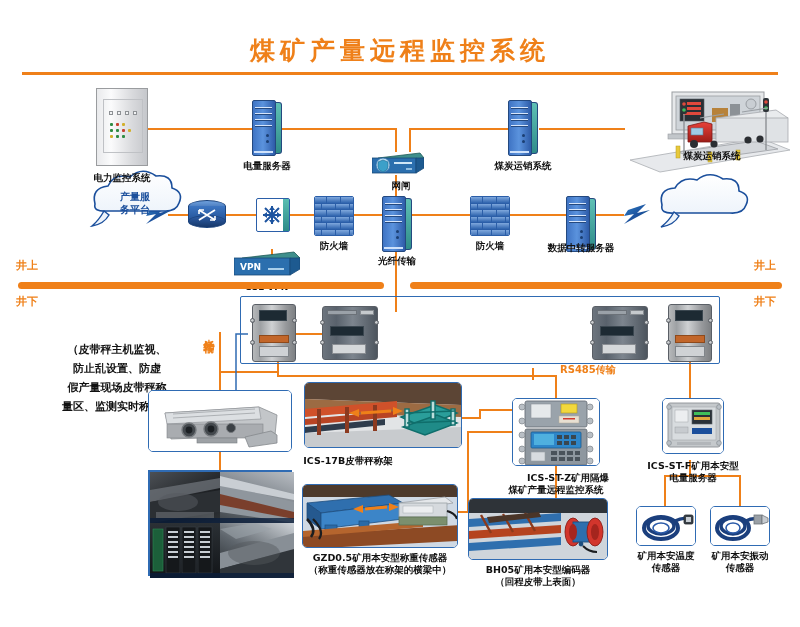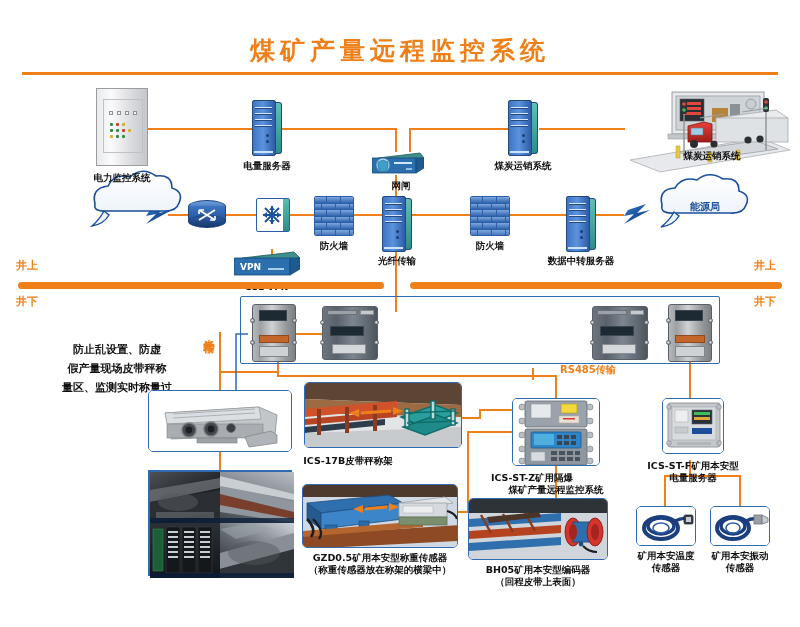--- a/index.html
+++ b/index.html
@@ -349,20 +349,26 @@
     <div class="slot" style="top:19px;"></div>
       <div class="slot" style="top:25px;"></div>
     <div class="dot" style="top:34px;"></div>
       <div class="dot" style="top:40px;"></div>
     <div class="foot"></div>
   </div>
   <div class="lbl c" style="left:523px; top:160px;">煤炭运销系统</div>
 
   <div class="lbl c" style="left:712px; top:150px;">煤炭运销系统</div>
 
+  <div class="cloud" style="left:92px; top:186px; width:86px; height:42px;">
+    <div class="ctxt">
+      <span>产量服</span>
+      <span>务平台</span>
+    </div>
+  </div>
 
   <div class="router" style="left:188px; top:200px;">
     <div class="top"></div>
       <div class="mid"></div>
       <div class="bot"></div>
     <svg style="position:absolute; left:9px; top:8px;" width="20" height="14">
       <path d="M2,2 L18,12 M18,2 L2,12" stroke="#ffffff" stroke-width="1.8" fill="none"></path>
       <path d="M2,2 l5,0 M2,2 l0,4 M18,12 l-5,0 M18,12 l0,-4" stroke="#ffffff" stroke-width="1.6" fill="none"></path>
     </svg>
   </div>
@@ -480,27 +486,22 @@
     <div class="body"></div>
       <div class="side"></div>
     <div class="slot" style="top:7px;"></div>
       <div class="slot" style="top:13px;"></div>
     <div class="slot" style="top:19px;"></div>
       <div class="slot" style="top:25px;"></div>
     <div class="dot" style="top:34px;"></div>
       <div class="dot" style="top:40px;"></div>
     <div class="foot"></div>
   </div>
-  <div class="lbl c" style="left:581px; top:255px;">数据中转服务器</div>
-
-  <div class="cloud" style="left:660px; top:190px; width:90px; height:34px;">
-    <div class="ctxt" style="padding-bottom:2px;">
-      <span>能源局</span>
-    </div>
-  </div>
+  <div class="lbl c" style="left:581px; top:242px;">数据中转服务器</div>
+
 
   <div class="divlbl" style="left:16px; top:258px;">井上</div>
   <div class="divlbl" style="left:754px; top:258px;">井上</div>
   <div class="divbar" style="left:18px; top:282px; width:366px;"></div>
   <div class="divbar" style="left:410px; top:282px; width:372px;"></div>
   <div class="divlbl" style="left:16px; top:294px;">井下</div>
   <div class="divlbl" style="left:754px; top:294px;">井下</div>
 
   <div class="ringbox" style="left:240px; top:296px; width:480px; height:68px;"></div>
 
@@ -548,20 +549,21 @@
     <div class="exp-bolt" style="left:-2px; top:36px;"></div>
     <div class="exp-bolt" style="left:40px; top:14px;"></div>
     <div class="exp-bolt" style="left:40px; top:36px;"></div>
   </div>
 
   <div class="vtext" style="left:200px; top:330px; height:62px;">光纤传输</div>
 
   <div class="lbl lbl-orange" style="left:560px; top:364px; font-size:10px;">RS485传输</div>
 
   <div class="para" style="left:12px; top:340px;">
+    <div>（皮带秤主机监视、</div>
     <div>防止乱设置、防虚</div>
     <div>假产量现场皮带秤称</div>
     <div>量区、监测实时称量过</div>
   </div>
 
   <div class="card" style="left:148px; top:390px; width:144px; height:62px;">
     <svg width="144" height="62">
       <rect x="0" y="0" width="144" height="62" fill="#ffffff"></rect>
 
       <polygon points="16,22 110,16 128,24 126,44 22,48" fill="#c3c6c9" stroke="#8b8f93" stroke-width="0.8"></polygon>
@@ -711,21 +713,21 @@
       </g>
       <rect x="18" y="53" width="14" height="9" fill="#d8dce0" stroke="#9aa0a6" stroke-width="0.6"></rect>
       <circle cx="9" cy="36" r="3" fill="#b9bfc5" stroke="#7e848a" stroke-width="0.7"></circle>
       <circle cx="9" cy="50" r="3" fill="#b9bfc5" stroke="#7e848a" stroke-width="0.7"></circle>
       <circle cx="9" cy="62" r="3" fill="#b9bfc5" stroke="#7e848a" stroke-width="0.7"></circle>
       <circle cx="77" cy="36" r="3" fill="#b9bfc5" stroke="#7e848a" stroke-width="0.7"></circle>
       <circle cx="77" cy="50" r="3" fill="#b9bfc5" stroke="#7e848a" stroke-width="0.7"></circle>
       <circle cx="77" cy="62" r="3" fill="#b9bfc5" stroke="#7e848a" stroke-width="0.7"></circle>
     </svg>
   </div>
-  <div class="lbl c" style="left:532px; top:472px;">ICS-ST-Z矿用隔爆</div>
+  <div class="lbl c" style="left:568px; top:472px;">ICS-ST-Z矿用隔爆</div>
   <div class="lbl c" style="left:556px; top:484px;">煤矿产量远程监控系统</div>
 
   <div class="card" style="left:662px; top:398px; width:62px; height:56px;">
     <svg width="62" height="56">
       <rect x="0" y="0" width="62" height="56" fill="#ffffff"></rect>
       <rect x="5" y="4" width="52" height="44" rx="2" fill="linear-gradient" style="fill:#c5c9cc" stroke="#8d9195" stroke-width="0.9"></rect>
       <rect x="9" y="8" width="44" height="33" fill="#d8dcdf" stroke="#a3a7ab" stroke-width="0.6"></rect>
       <rect x="12" y="11" width="13" height="12" fill="#eceef0" stroke="#a3a7ab" stroke-width="0.5"></rect>
       <rect x="29" y="11" width="20" height="14" fill="#2a3138" stroke="#575e65" stroke-width="0.6"></rect>
       <rect x="31" y="13" width="16" height="3" fill="#3fbf5a"></rect>

